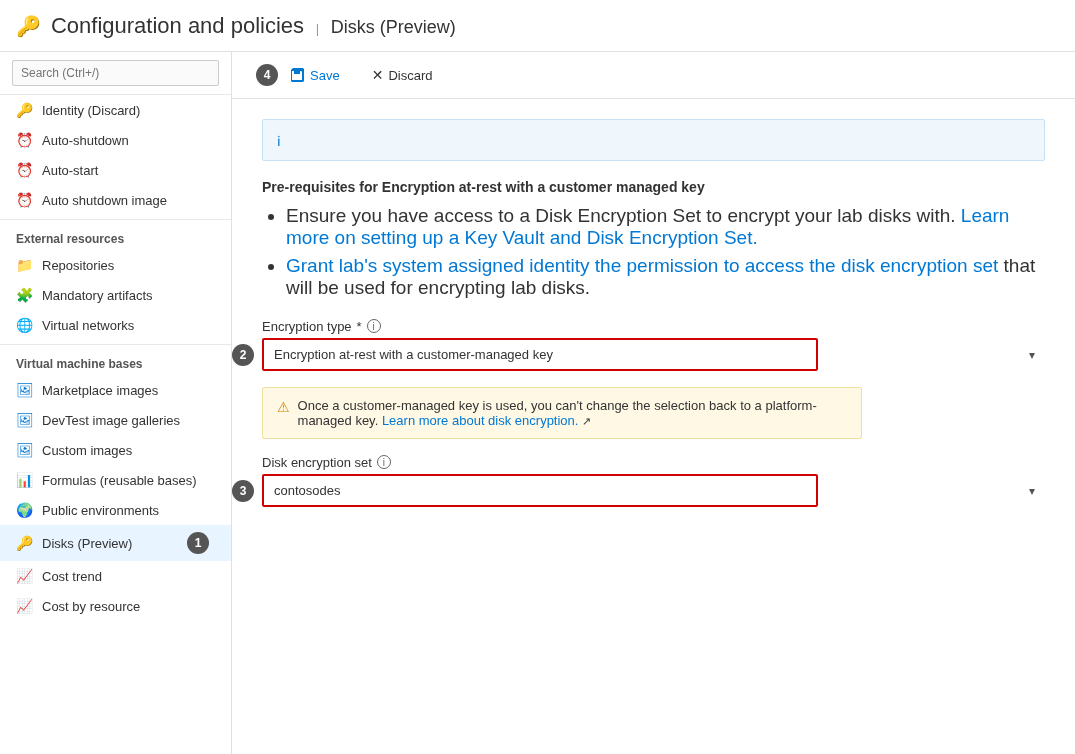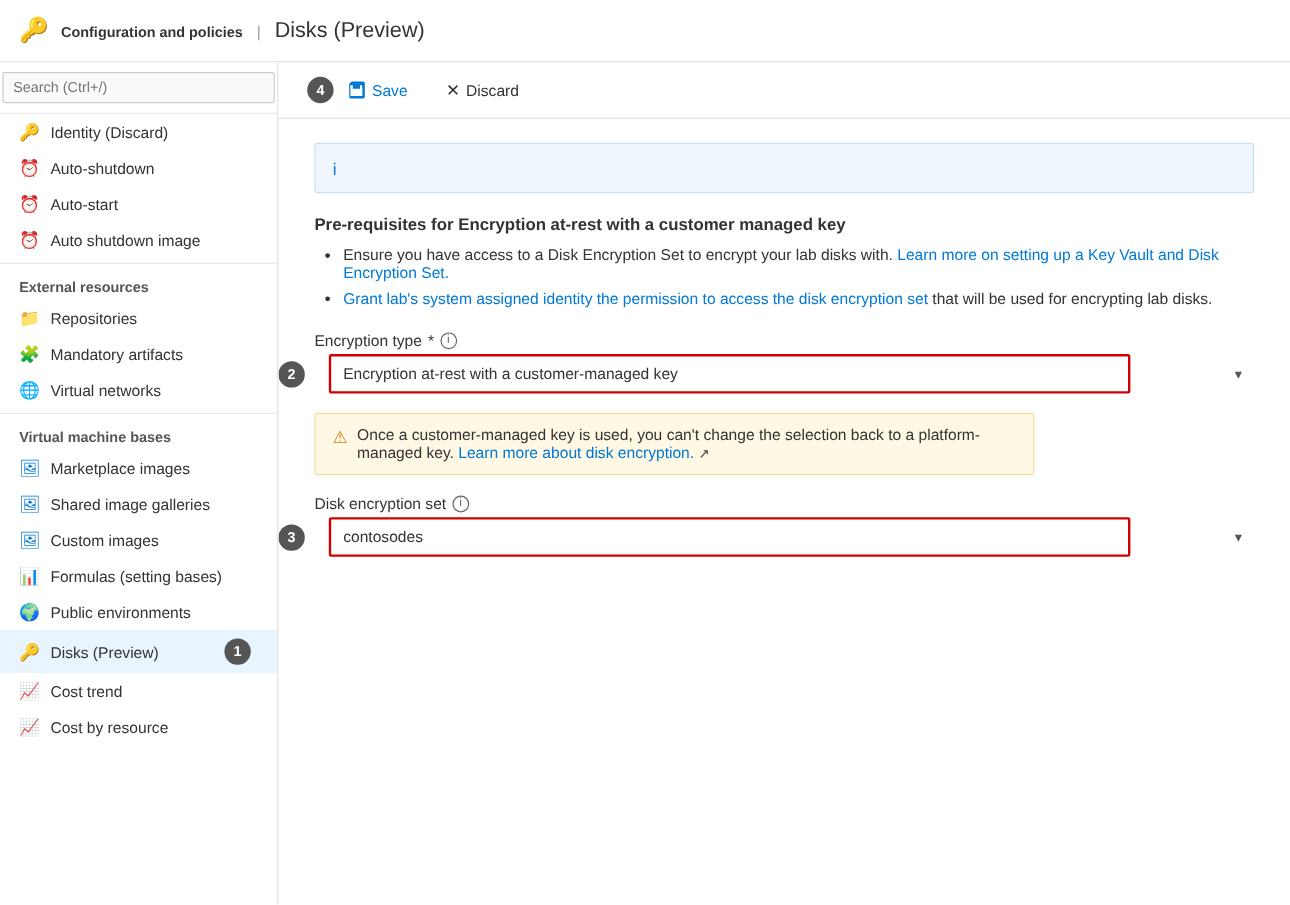--- a/index.html
+++ b/index.html
@@ -2,34 +2,34 @@
 <html><head>
   <meta charset="utf-8">
   <style>
     * { box-sizing: border-box; margin: 0; padding: 0; }
     body { font-family: 'Segoe UI', Arial, sans-serif; font-size: 13px; color: #333; background: #fff; display: flex; flex-direction: column; height: 754px; overflow: hidden; }
 
     .top-header {
       display: flex; align-items: center; padding: 10px 16px; border-bottom: 1px solid #e0e0e0; background: #fff; min-height: 52px;
     }
     .top-header .key-icon { color: #f0a500; font-size: 20px; margin-right: 10px; }
-    .top-header .title-main { font-size: 12px; font-weight: 700; color: #333; }
+    .top-header .title-main { font-size: 22px; font-weight: 400; color: #333; }
     .top-header .title-sep { color: #999; margin: 0 8px; font-weight: 300; }
     .top-header .title-sub { font-size: 18px; font-weight: 400; color: #333; }
     .top-header .subtitle { font-size: 12px; color: #666; display: block; }
 
     .content-wrapper { display: flex; flex: 1; overflow: hidden; }
 
     
     .sidebar {
       width: 232px; min-width: 232px; background: #fff; border-right: 1px solid #e0e0e0;
       overflow-y: auto; padding-bottom: 20px;
     }
     .sidebar-search {
-      padding: 8px 2px; border-bottom: 1px solid #e8e8e8;
+      padding: 8px 12px; border-bottom: 1px solid #e8e8e8;
     }
     .sidebar-search input {
       width: 100%; border: 1px solid #ccc; border-radius: 2px; padding: 5px 8px; font-size: 12px; color: #555; background: #fafafa;
     }
     .sidebar-item {
       display: flex; align-items: center; padding: 7px 16px; cursor: pointer; font-size: 13px; color: #333; text-decoration: none;
     }
     .sidebar-item.active { background: #e8f4ff; font-weight: 500; }
     .sidebar-item .item-icon { margin-right: 8px; font-size: 14px; width: 18px; text-align: center; flex-shrink: 0; }
     .sidebar-section-title {
@@ -60,40 +60,40 @@
       background: #eff6fc; border: 1px solid #c7e0f4; border-radius: 2px;
       padding: 10px 14px; margin-bottom: 18px; display: flex; align-items: flex-start; gap: 8px; font-size: 13px; color: #333;
     }
     .info-banner .info-icon { color: #0078d4; font-size: 14px; flex-shrink: 0; margin-top: 1px; }
     .info-banner a { color: #0078d4; text-decoration: none; }
 
     .section-title { font-size: 14px; font-weight: 600; margin-bottom: 10px; }
 
     .prereq-list { margin-bottom: 20px; padding-left: 4px; }
     .prereq-list ul { padding-left: 20px; }
-    .prereq-list li { margin-bottom: 6px; font-size: 13px; }
+    .prereq-list li { margin-bottom: 6px; font-size: 19px; }
     .prereq-list a { color: #0078d4; text-decoration: none; }
 
     .form-field { margin-bottom: 16px; }
     .form-label {
-      font-size: 13px; font-weight: 500; margin-bottom: 4px; display: flex; align-items: center; gap: 5px;
+      font-size: 13px; font-weight: 500; margin-bottom: 4px; display: flex; gap: 5px;
     }
     .form-label .required { color: #333; }
     .form-label .info-circle {
       width: 14px; height: 14px; border-radius: 50%; border: 1px solid #666; display: inline-flex; align-items: center; justify-content: center;
       font-size: 10px; color: #666; cursor: pointer;
     }
 
     .form-select-wrapper {
       position: relative; display: flex; align-items: center;
     }
     .form-select {
-      width: 668px; max-width: 100%; border: 2px solid #d00000; border-radius: 2px;
+      width: 556px; max-width: 100%; border: 2px solid #d00000; border-radius: 2px;
       padding: 7px 36px 7px 10px; font-size: 13px; color: #333; background: #fff;
-      appearance: none; cursor: pointer; margin-left: 12px;
+      appearance: none; cursor: pointer;
     }
     .select-arrow {
       position: absolute; right: 10px; top: 50%; transform: translateY(-50%);
       pointer-events: none; font-size: 12px; color: #555;
     }
 
     .warning-box {
       background: #fff8e5; border: 1px solid #f0e0a0; border-radius: 2px;
       padding: 10px 14px; margin-bottom: 16px; display: flex; align-items: flex-start; gap: 8px;
       width: 600px; max-width: 100%; font-size: 13px;
@@ -171,29 +171,29 @@
       <span>Virtual networks</span>
     </div>
 
     <div class="sidebar-section-title">Virtual machine bases</div>
     <div class="sidebar-item">
       <span class="item-icon icon-image">🖼</span>
       <span>Marketplace images</span>
     </div>
     <div class="sidebar-item">
       <span class="item-icon icon-image">🖼</span>
-      <span>Shared image galleries</span>
+      <span>DevTest image galleries</span>
     </div>
     <div class="sidebar-item">
       <span class="item-icon icon-image">🖼</span>
       <span>Custom images</span>
     </div>
     <div class="sidebar-item">
       <span class="item-icon icon-formula">📊</span>
-      <span>Formulas (setting bases)</span>
+      <span>Formulas (reusable bases)</span>
     </div>
     <div class="sidebar-item">
       <span class="item-icon icon-env">🌍</span>
       <span>Public environments</span>
     </div>
 
     <div class="sidebar-item active">
       <span class="item-icon icon-encrypt">🔑</span>
       <span>Disks (Preview)</span>
       <span class="step-badge" style="margin-left: auto;">1</span>

